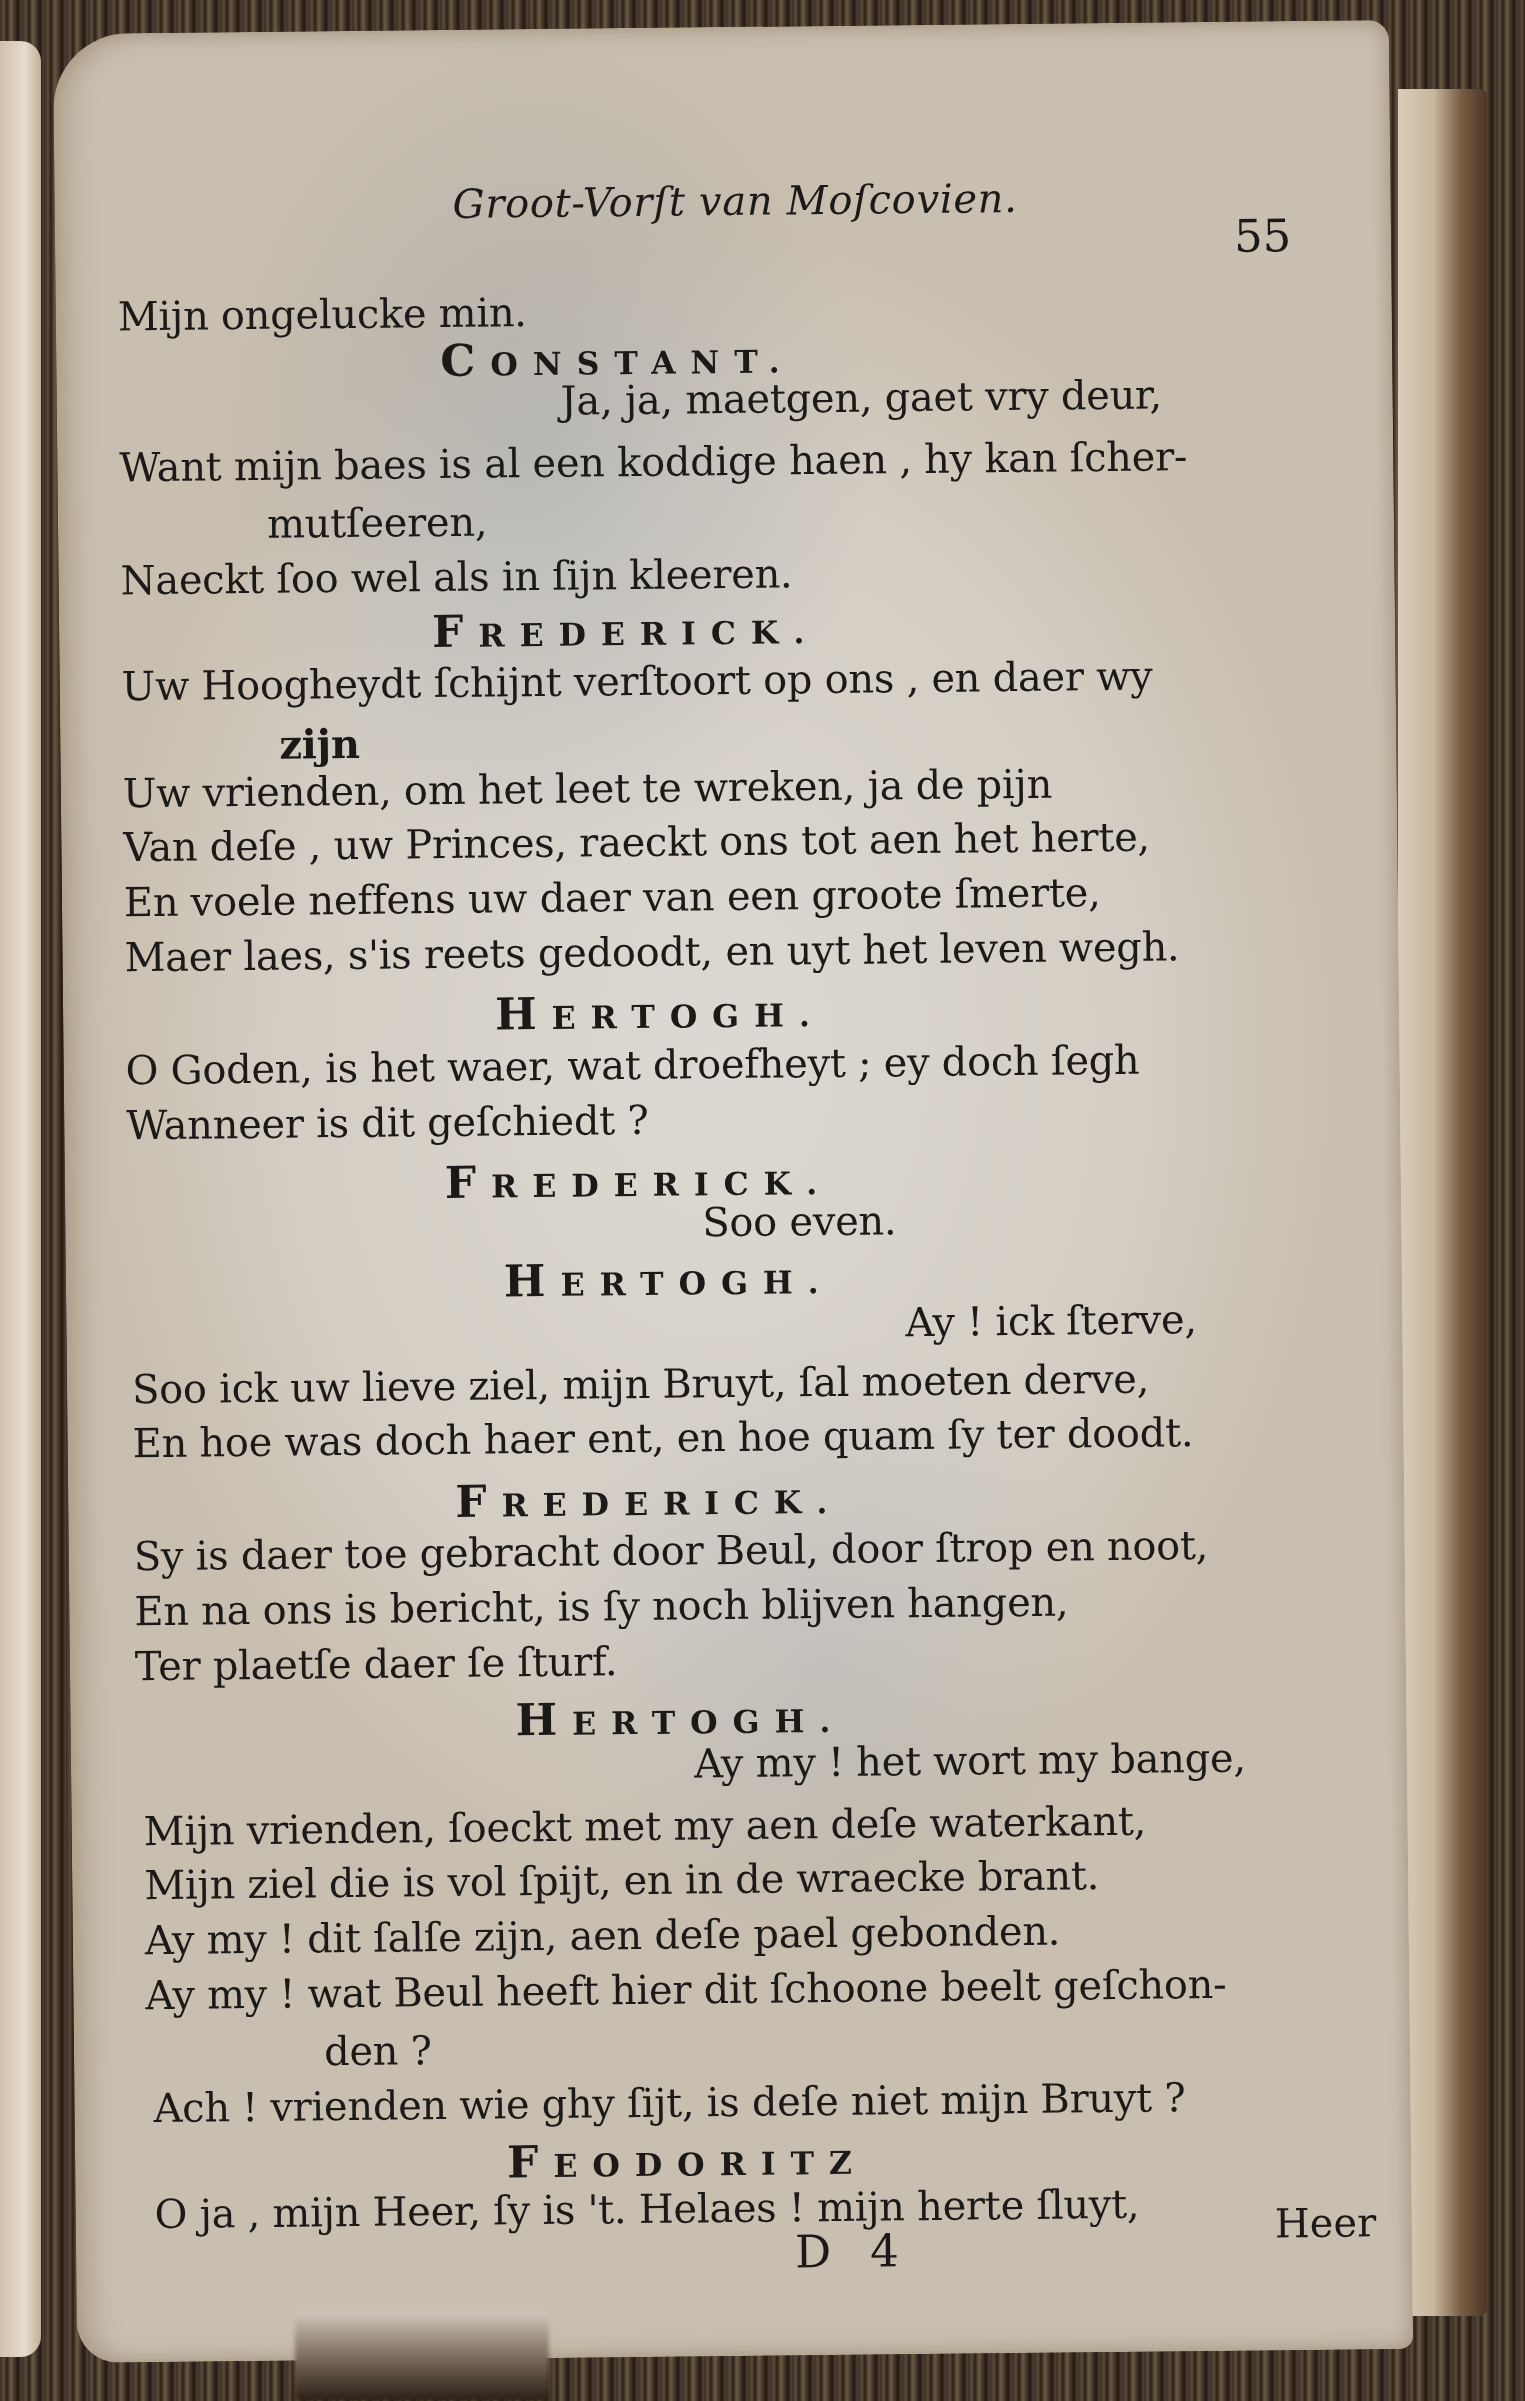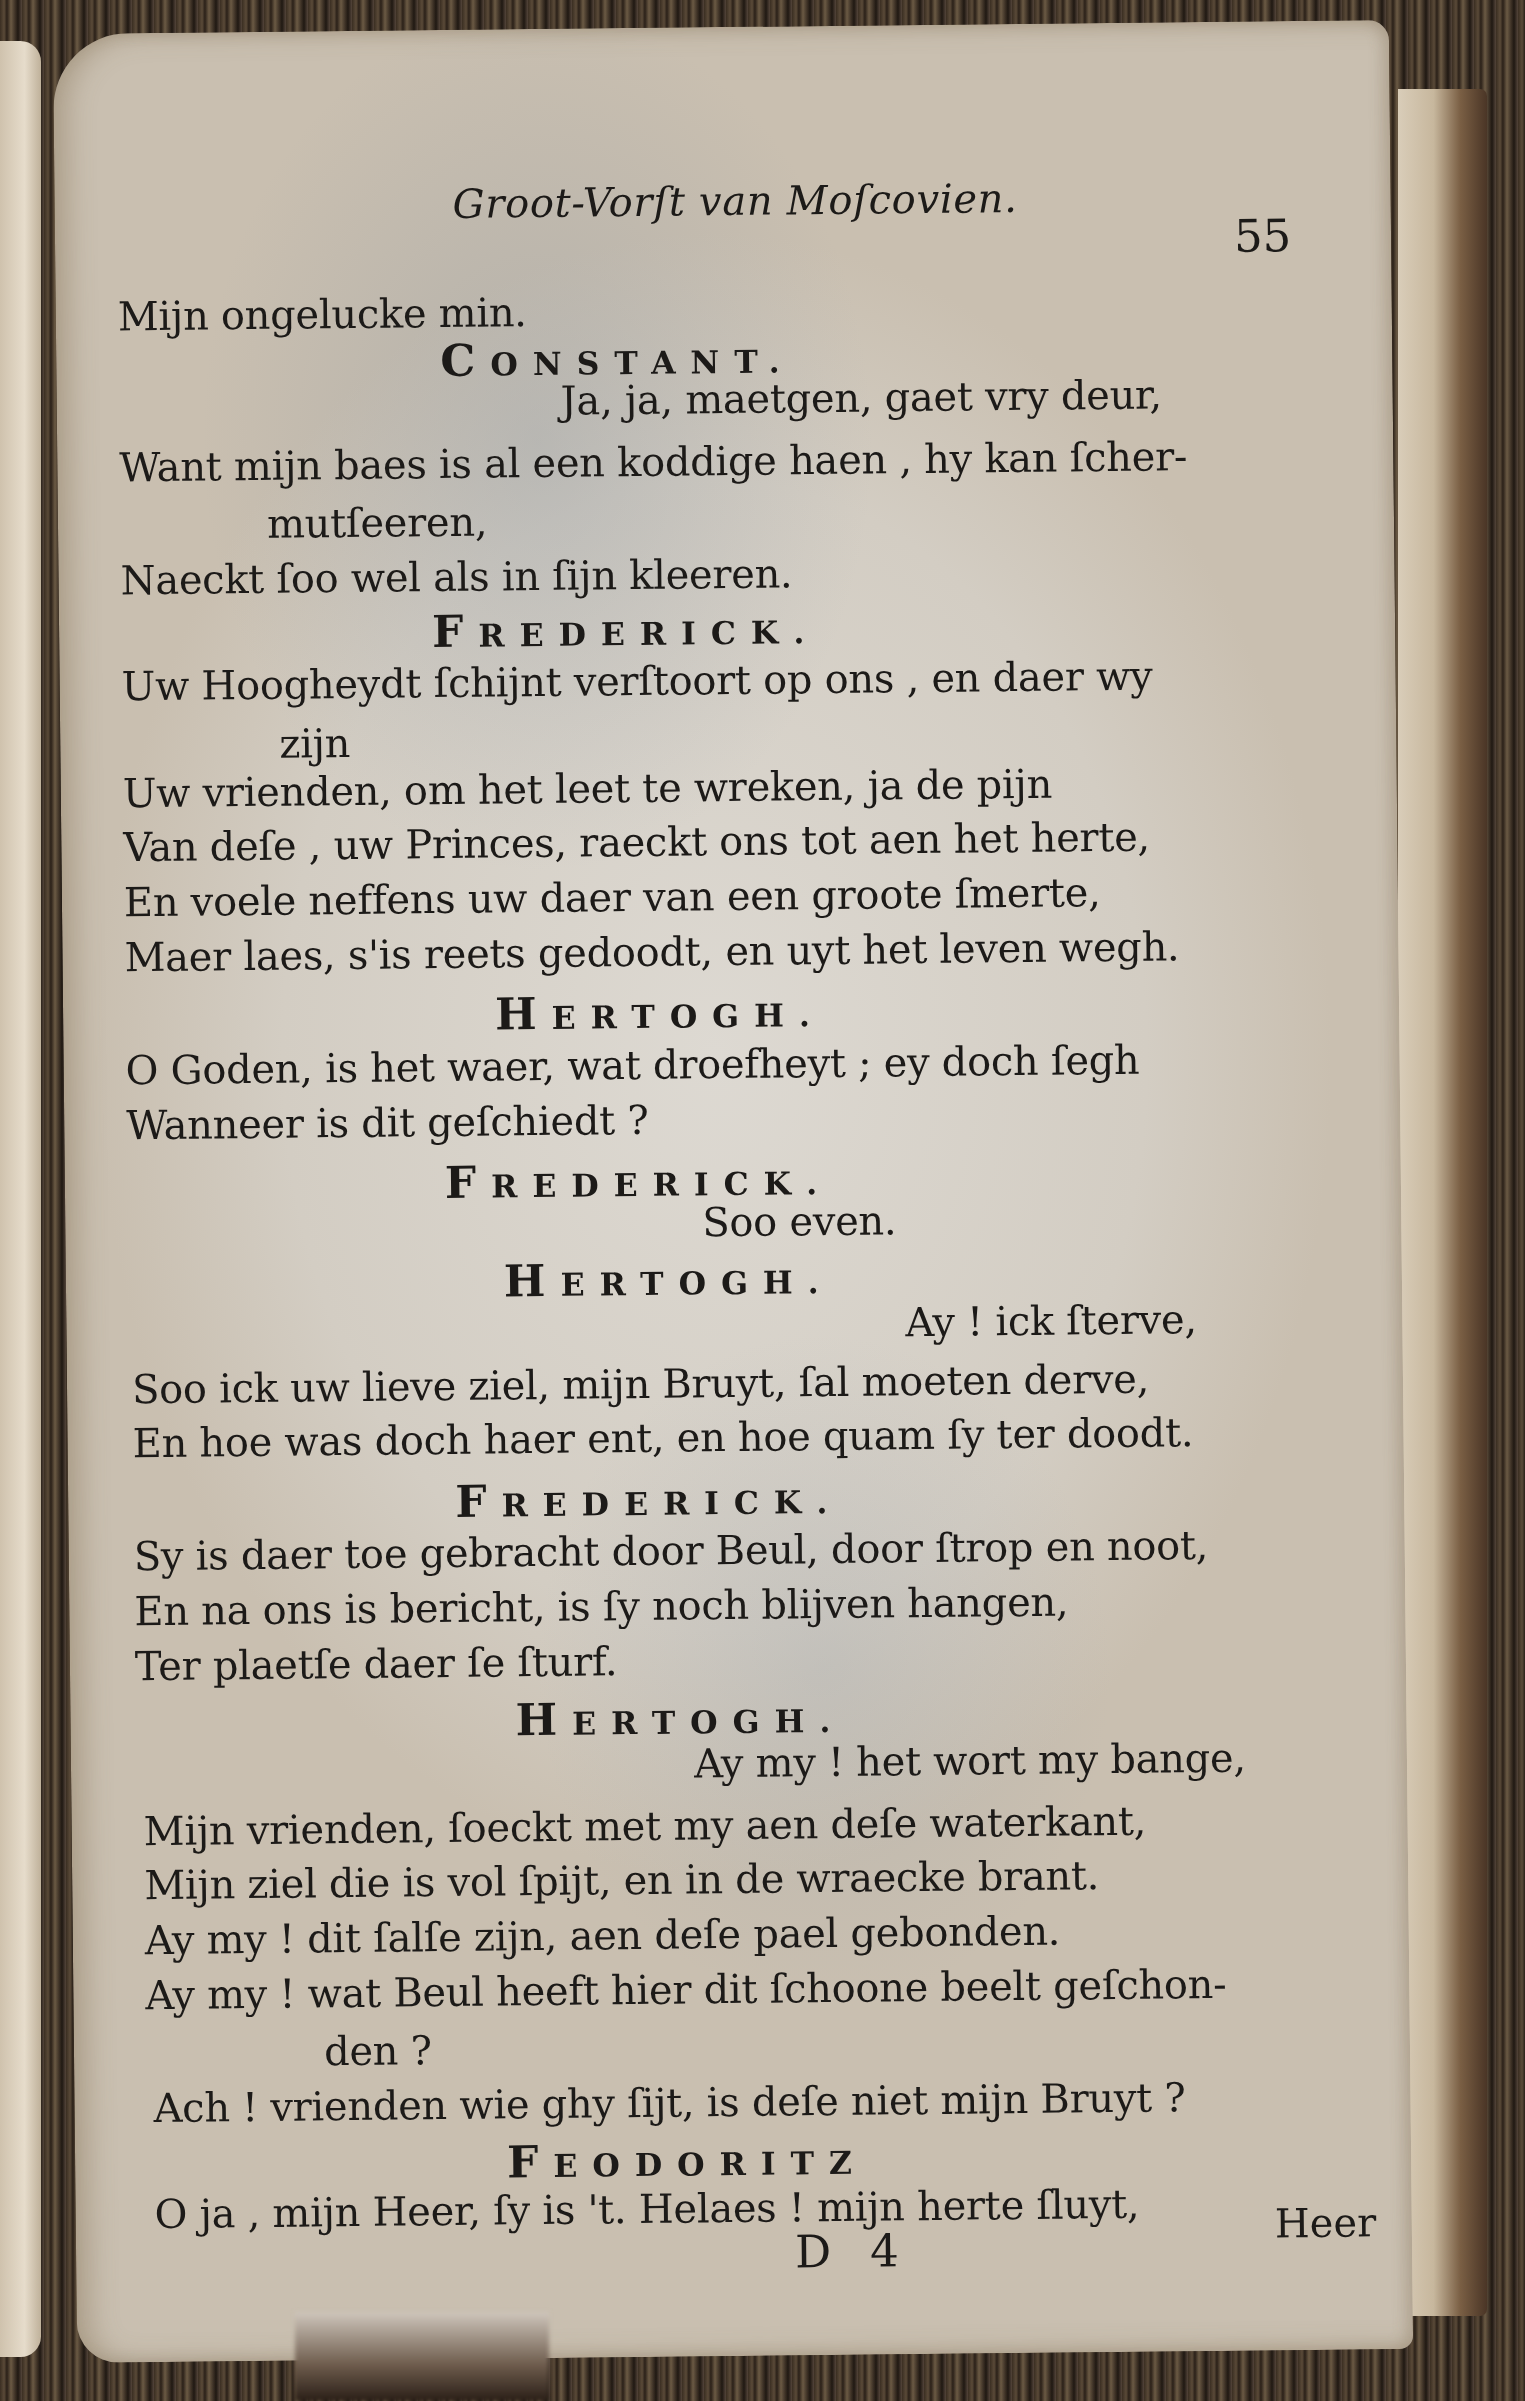--- a/index.html
+++ b/index.html
@@ -78,21 +78,21 @@
 
     <div id="lines">
         <div class="line" style="left: 62px; top: 260px;">Mijn ongelucke min.</div>
         <div class="speaker" style="left: 384px; top: 305px;"><span class="cap">C</span><span>ONSTANT.</span></div>
         <div class="line" style="left: 504px; top: 349px;">Ja, ja, maetgen, gaet vry deur,</div>
         <div class="line" style="left: 62px; top: 411px;">Want mijn  baes is al een koddige haen , hy kan ſcher-</div>
         <div class="line" style="left: 209px; top: 469px;">mutſeeren,</div>
         <div class="line" style="left: 62px; top: 524px;">Naeckt ſoo wel als in ſijn kleeren.</div>
         <div class="speaker" style="left: 373px; top: 576px;"><span class="cap">F</span><span>REDERICK.</span></div>
         <div class="line" style="left: 62px; top: 630px;">Uw Hoogheydt ſchijnt  verſtoort op ons ,  en daer wy</div>
-        <div class="line" style="left: 219px; top: 689px;">zijn</div>
+        <div class="line" style="left: 219px; top: 689px; font-weight: bold;">zijn</div>
         <div class="line" style="left: 62px; top: 737px;">Uw vrienden, om het leet te wreken, ja de pijn</div>
         <div class="line" style="left: 62px; top: 791px;">Van deſe , uw Princes, raeckt ons tot aen het herte,</div>
         <div class="line" style="left: 62px; top: 846px;">En voele neffens uw  daer van een groote ſmerte,</div>
         <div class="line" style="left: 62px; top: 901px;">Maer laes, s'is reets gedoodt, en uyt het leven wegh.</div>
         <div class="speaker" style="left: 432px; top: 959px;"><span class="cap">H</span><span>ERTOGH.</span></div>
         <div class="line" style="left: 62px; top: 1014px;">O Goden, is het waer, wat droefheyt ;  ey doch ſegh</div>
         <div class="line" style="left: 62px; top: 1069px;">Wanneer is dit geſchiedt ?</div>
         <div class="speaker" style="left: 380px; top: 1127px;"><span class="cap">F</span><span>REDERICK.</span></div>
         <div class="line" style="left: 637px; top: 1172px;">Soo even.</div>
         <div class="speaker" style="left: 438px; top: 1226px;"><span class="cap">H</span><span>ERTOGH.</span></div>

